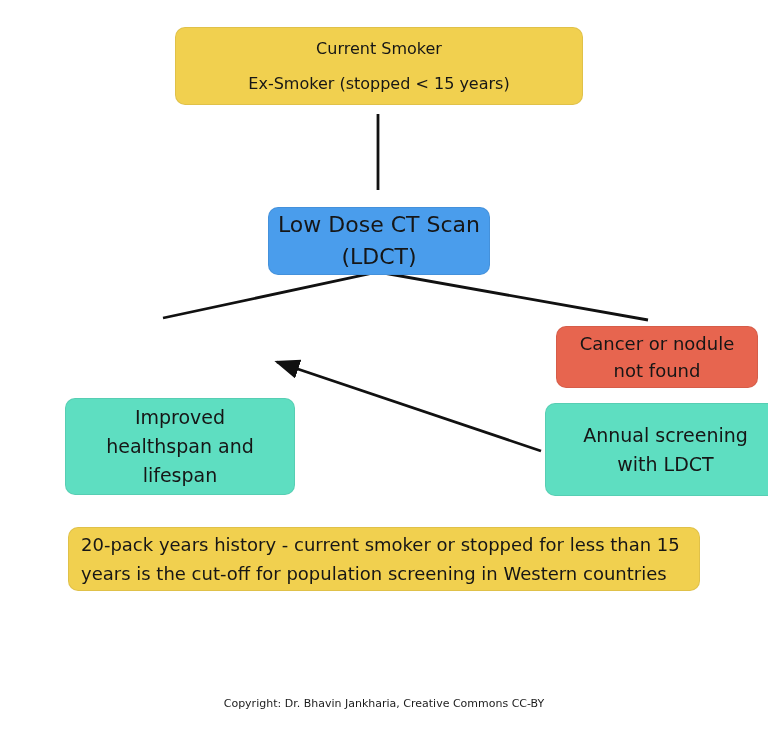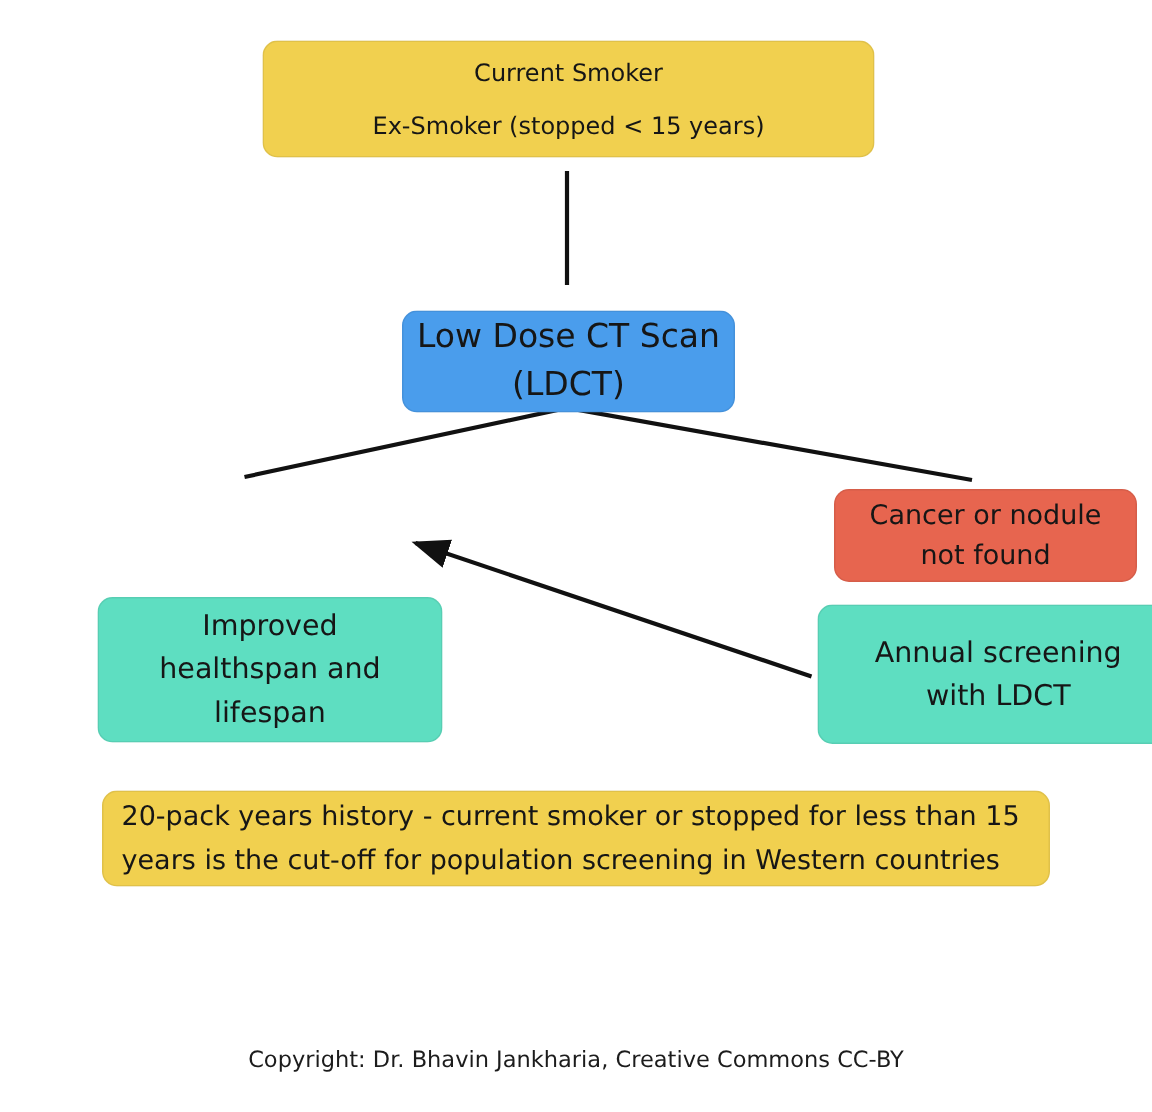--- a/index.html
+++ b/index.html
@@ -75,21 +75,21 @@
     font-size: 18px;
     line-height: 29px;
   }
   .note-yellow { left: 68px; top: 527px; width: 632px; height: 64px; }
   .note-blue   { left: 68px; top: 600px; width: 632px; height: 90px; }
 
   .copyright {
     position: absolute;
     left: 0; top: 697px; width: 768px;
     text-align: center;
-    font-size: 15px;
+    font-size: 11px;
     color: #1c1c1c;
   }
 </style>
 </head>
 <body>
 
 <div class="canvas">
 
   <svg class="connectors" viewBox="0 0 768 741" xmlns="http://www.w3.org/2000/svg">
     <defs>

